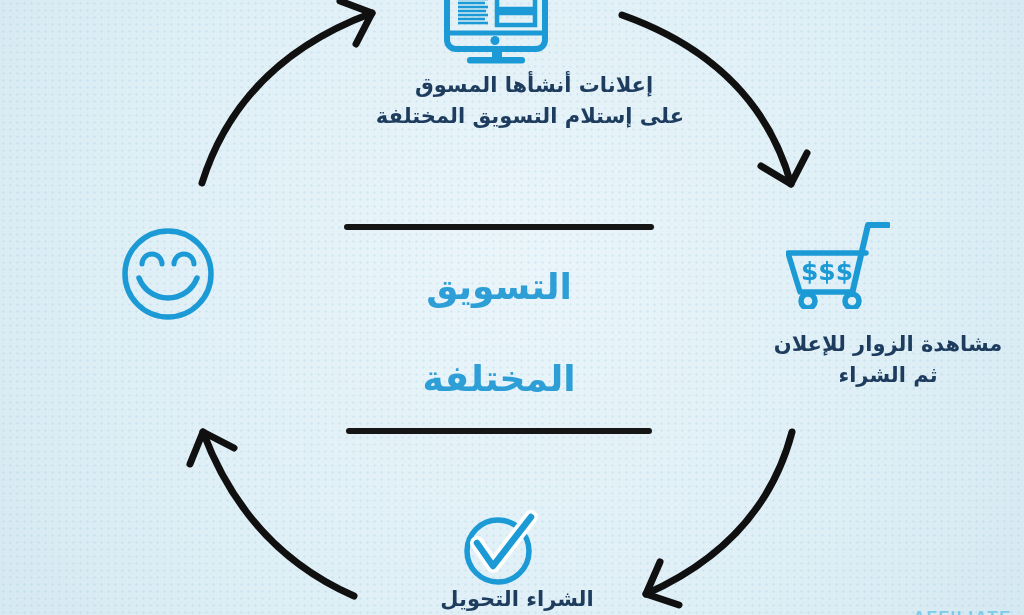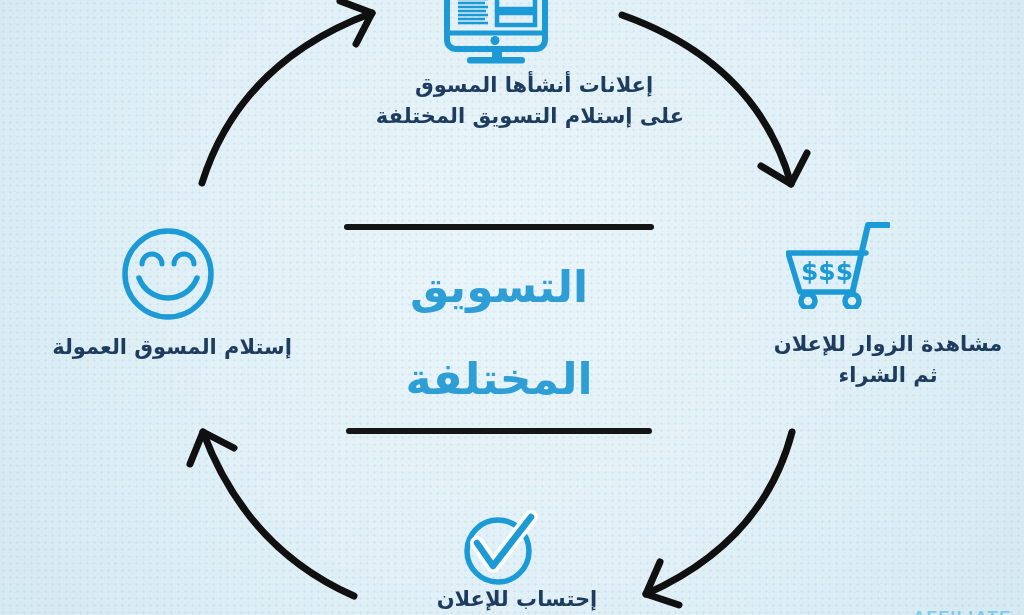--- a/index.html
+++ b/index.html
@@ -20,21 +20,21 @@
   
   .divider{position:absolute;height:6px;background:#151515;border-radius:3px;}
   .divider.top{left:344px;top:224px;width:310px;}
   .divider.bottom{left:346px;top:428px;width:306px;}
   .title-block{
     position:absolute;left:344px;top:238px;width:310px;height:190px;
     display:flex;flex-direction:column;justify-content:center;align-items:center;
     direction:rtl;text-align:center;
   }
   .title-line{
-    color:#2d9fd6;font-size:44px;font-weight:bold;line-height:92px;white-space:nowrap;
+    color:#2d9fd6;font-size:36px;font-weight:bold;line-height:92px;white-space:nowrap;
   }
   
   .node-label{
     position:absolute;direction:rtl;text-align:center;
     color:#1d3c5e;font-weight:bold;font-size:21px;line-height:31px;white-space:nowrap;
   }
   .label-top{left:360px;top:70px;width:300px;margin-left:24px;}
   .label-right{left:740px;top:329px;width:296px;}
   .label-left{left:22px;top:332px;width:300px;}
   .label-bottom{left:367px;top:584px;width:300px;}
@@ -122,28 +122,27 @@
     <div>مشاهدة الزوار للإعلان</div>
     <div>ثم الشراء</div>
   </div>
 
   <svg class="icon icon-check" width="92" height="92" viewBox="0 0 92 92" fill="none" stroke-linecap="round" stroke-linejoin="round">
     <circle cx="46" cy="45" r="31" stroke="#1b9ad6" stroke-width="5.5"></circle>
     <path d="M 25,37 L 41,60 L 79,11" stroke="#fdfefe" stroke-width="14"></path>
     <path d="M 25,37 L 41,60 L 79,11" stroke="#1b9ad6" stroke-width="6.5"></path>
   </svg>
   <div class="node-label label-bottom">
-    <div>إحتساب للإعلان</div>
+    <div>الشراء التحويل</div>
   </div>
 
   <svg class="icon icon-smiley" width="96" height="96" viewBox="0 0 96 96" fill="none" stroke="#1b9ad6" stroke-linecap="round">
     <circle cx="48" cy="48" r="43" stroke-width="5.5"></circle>
     <path d="M 22,38 A 10,10 0 0 1 42,38" stroke-width="5"></path>
     <path d="M 54,38 A 10,10 0 0 1 74,38" stroke-width="5"></path>
     <path d="M 19,52 A 31,31 0 0 0 77,52" stroke-width="5.5"></path>
   </svg>
   <div class="node-label label-left">
-    <div>إستلام المسوق العمولة</div>
   </div>
 
   <div class="watermark">AFFILIATE</div>
 
 </div>
 
 </body></html>

